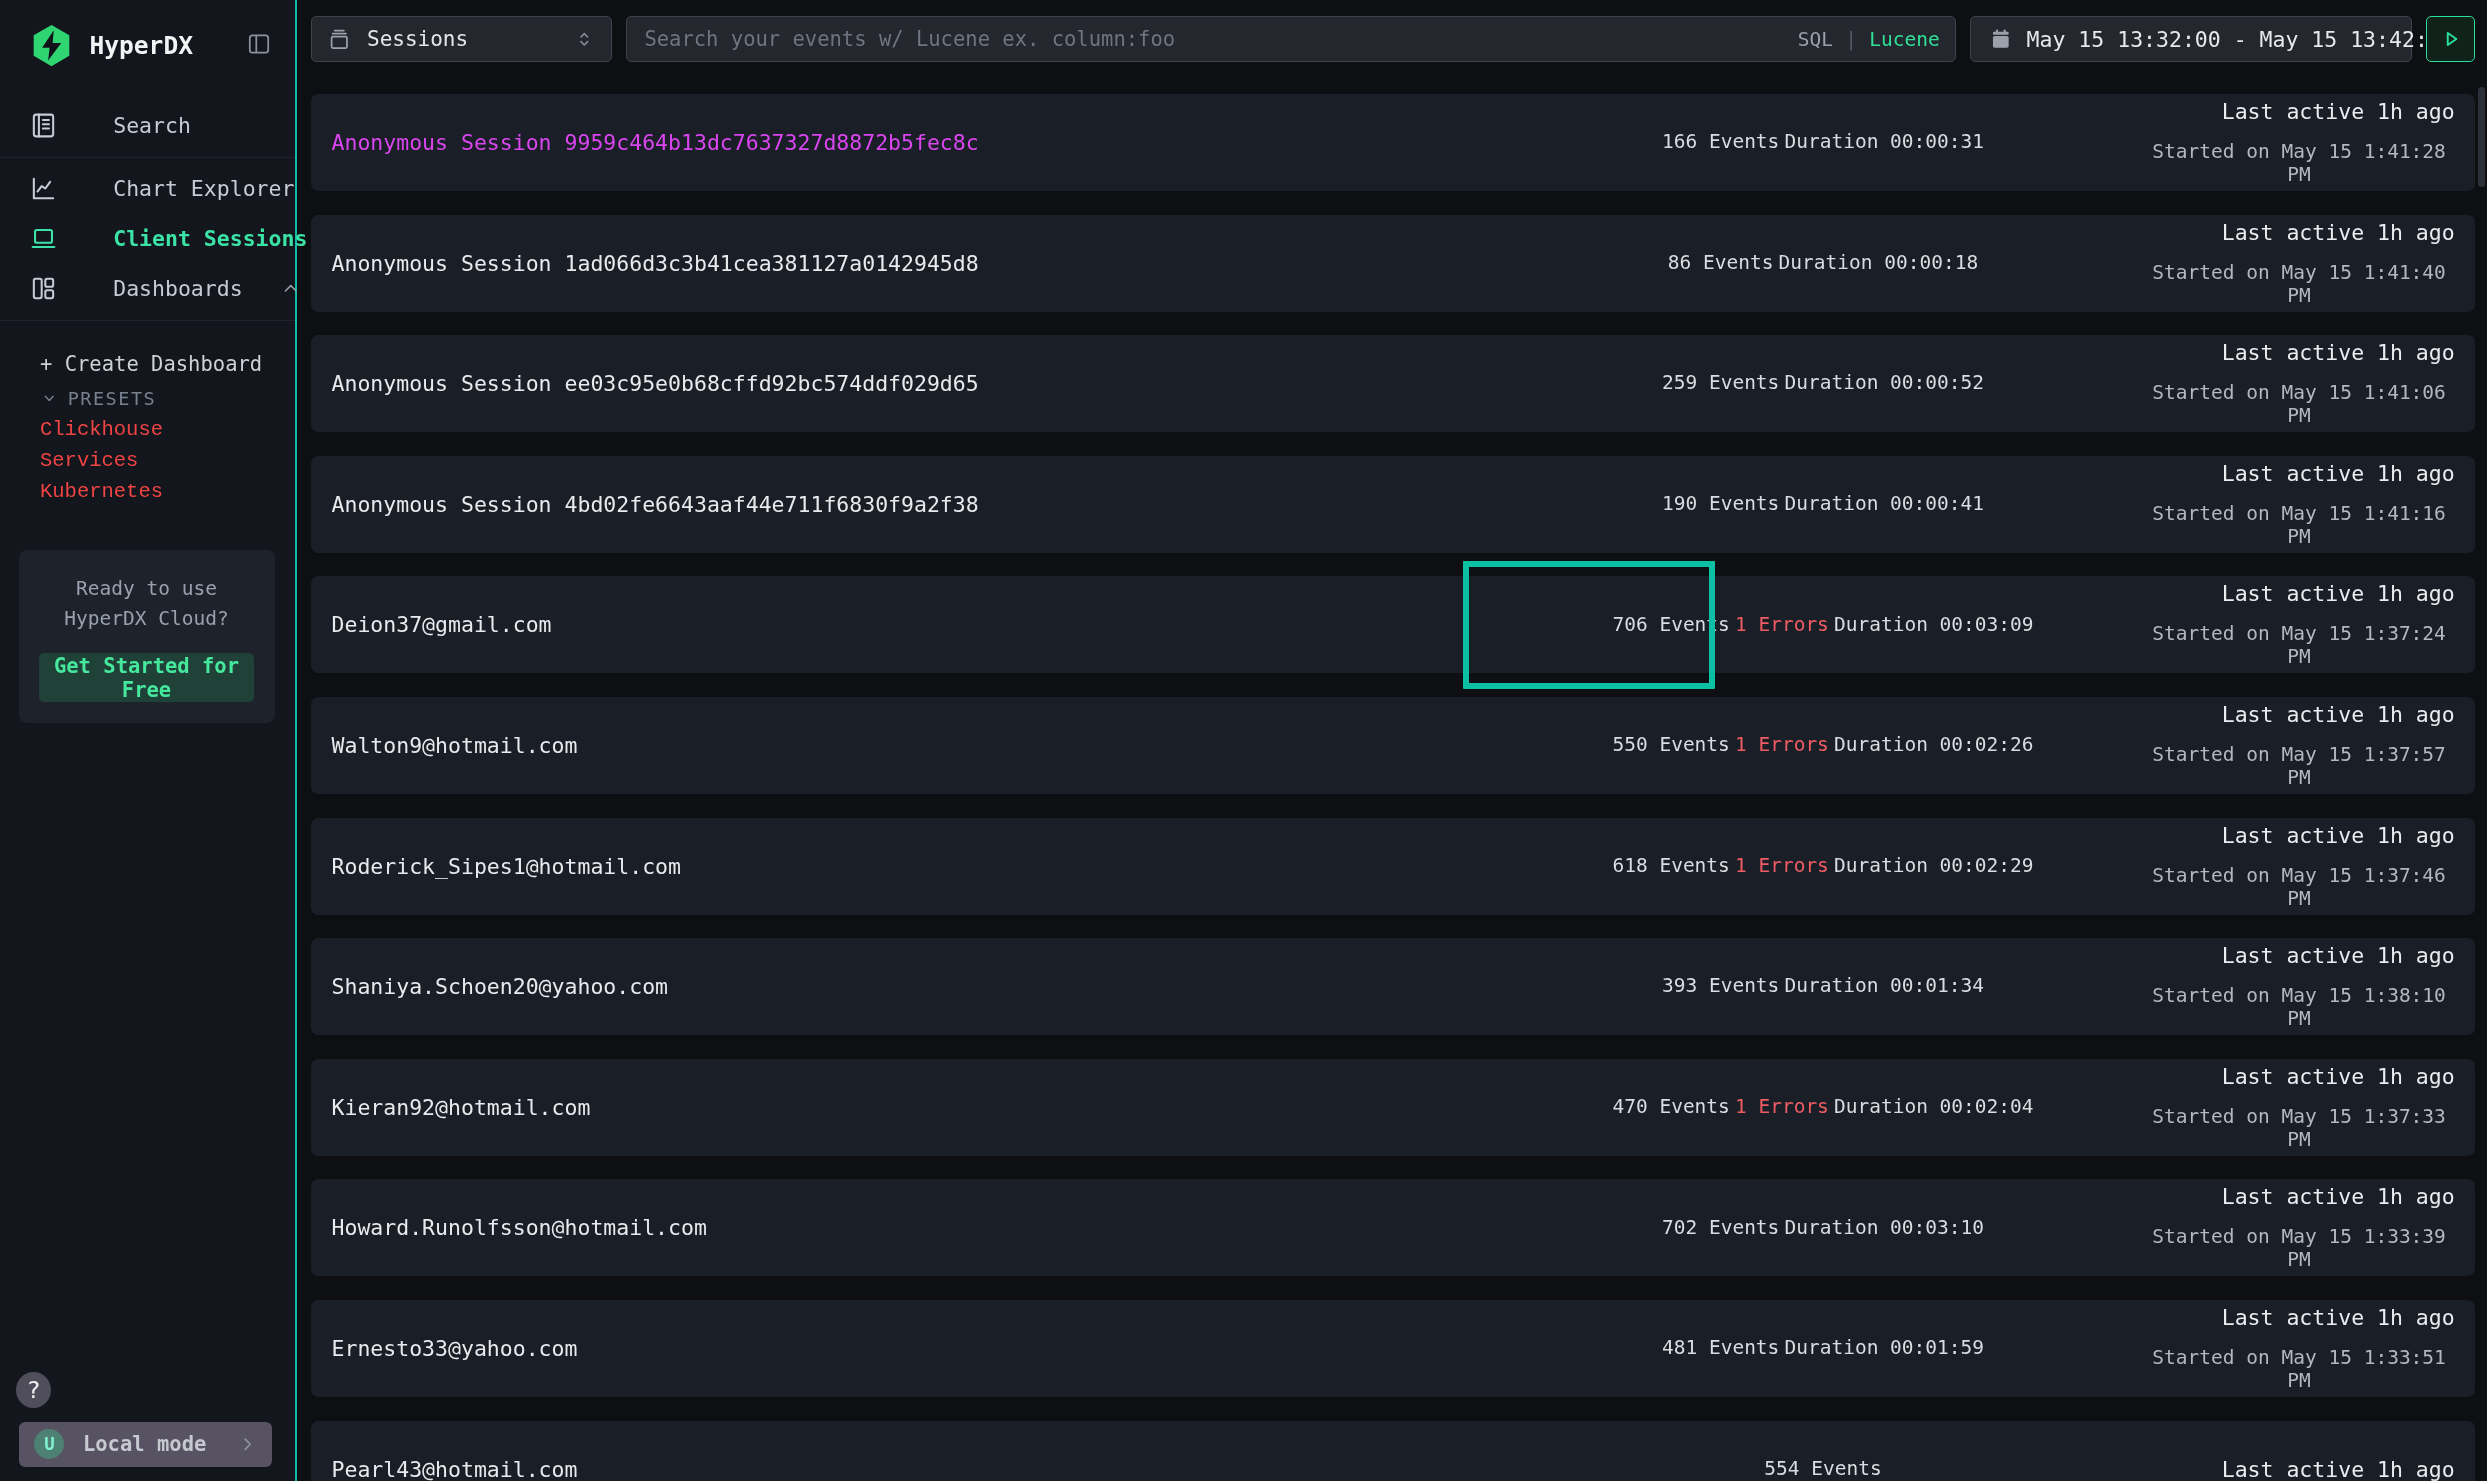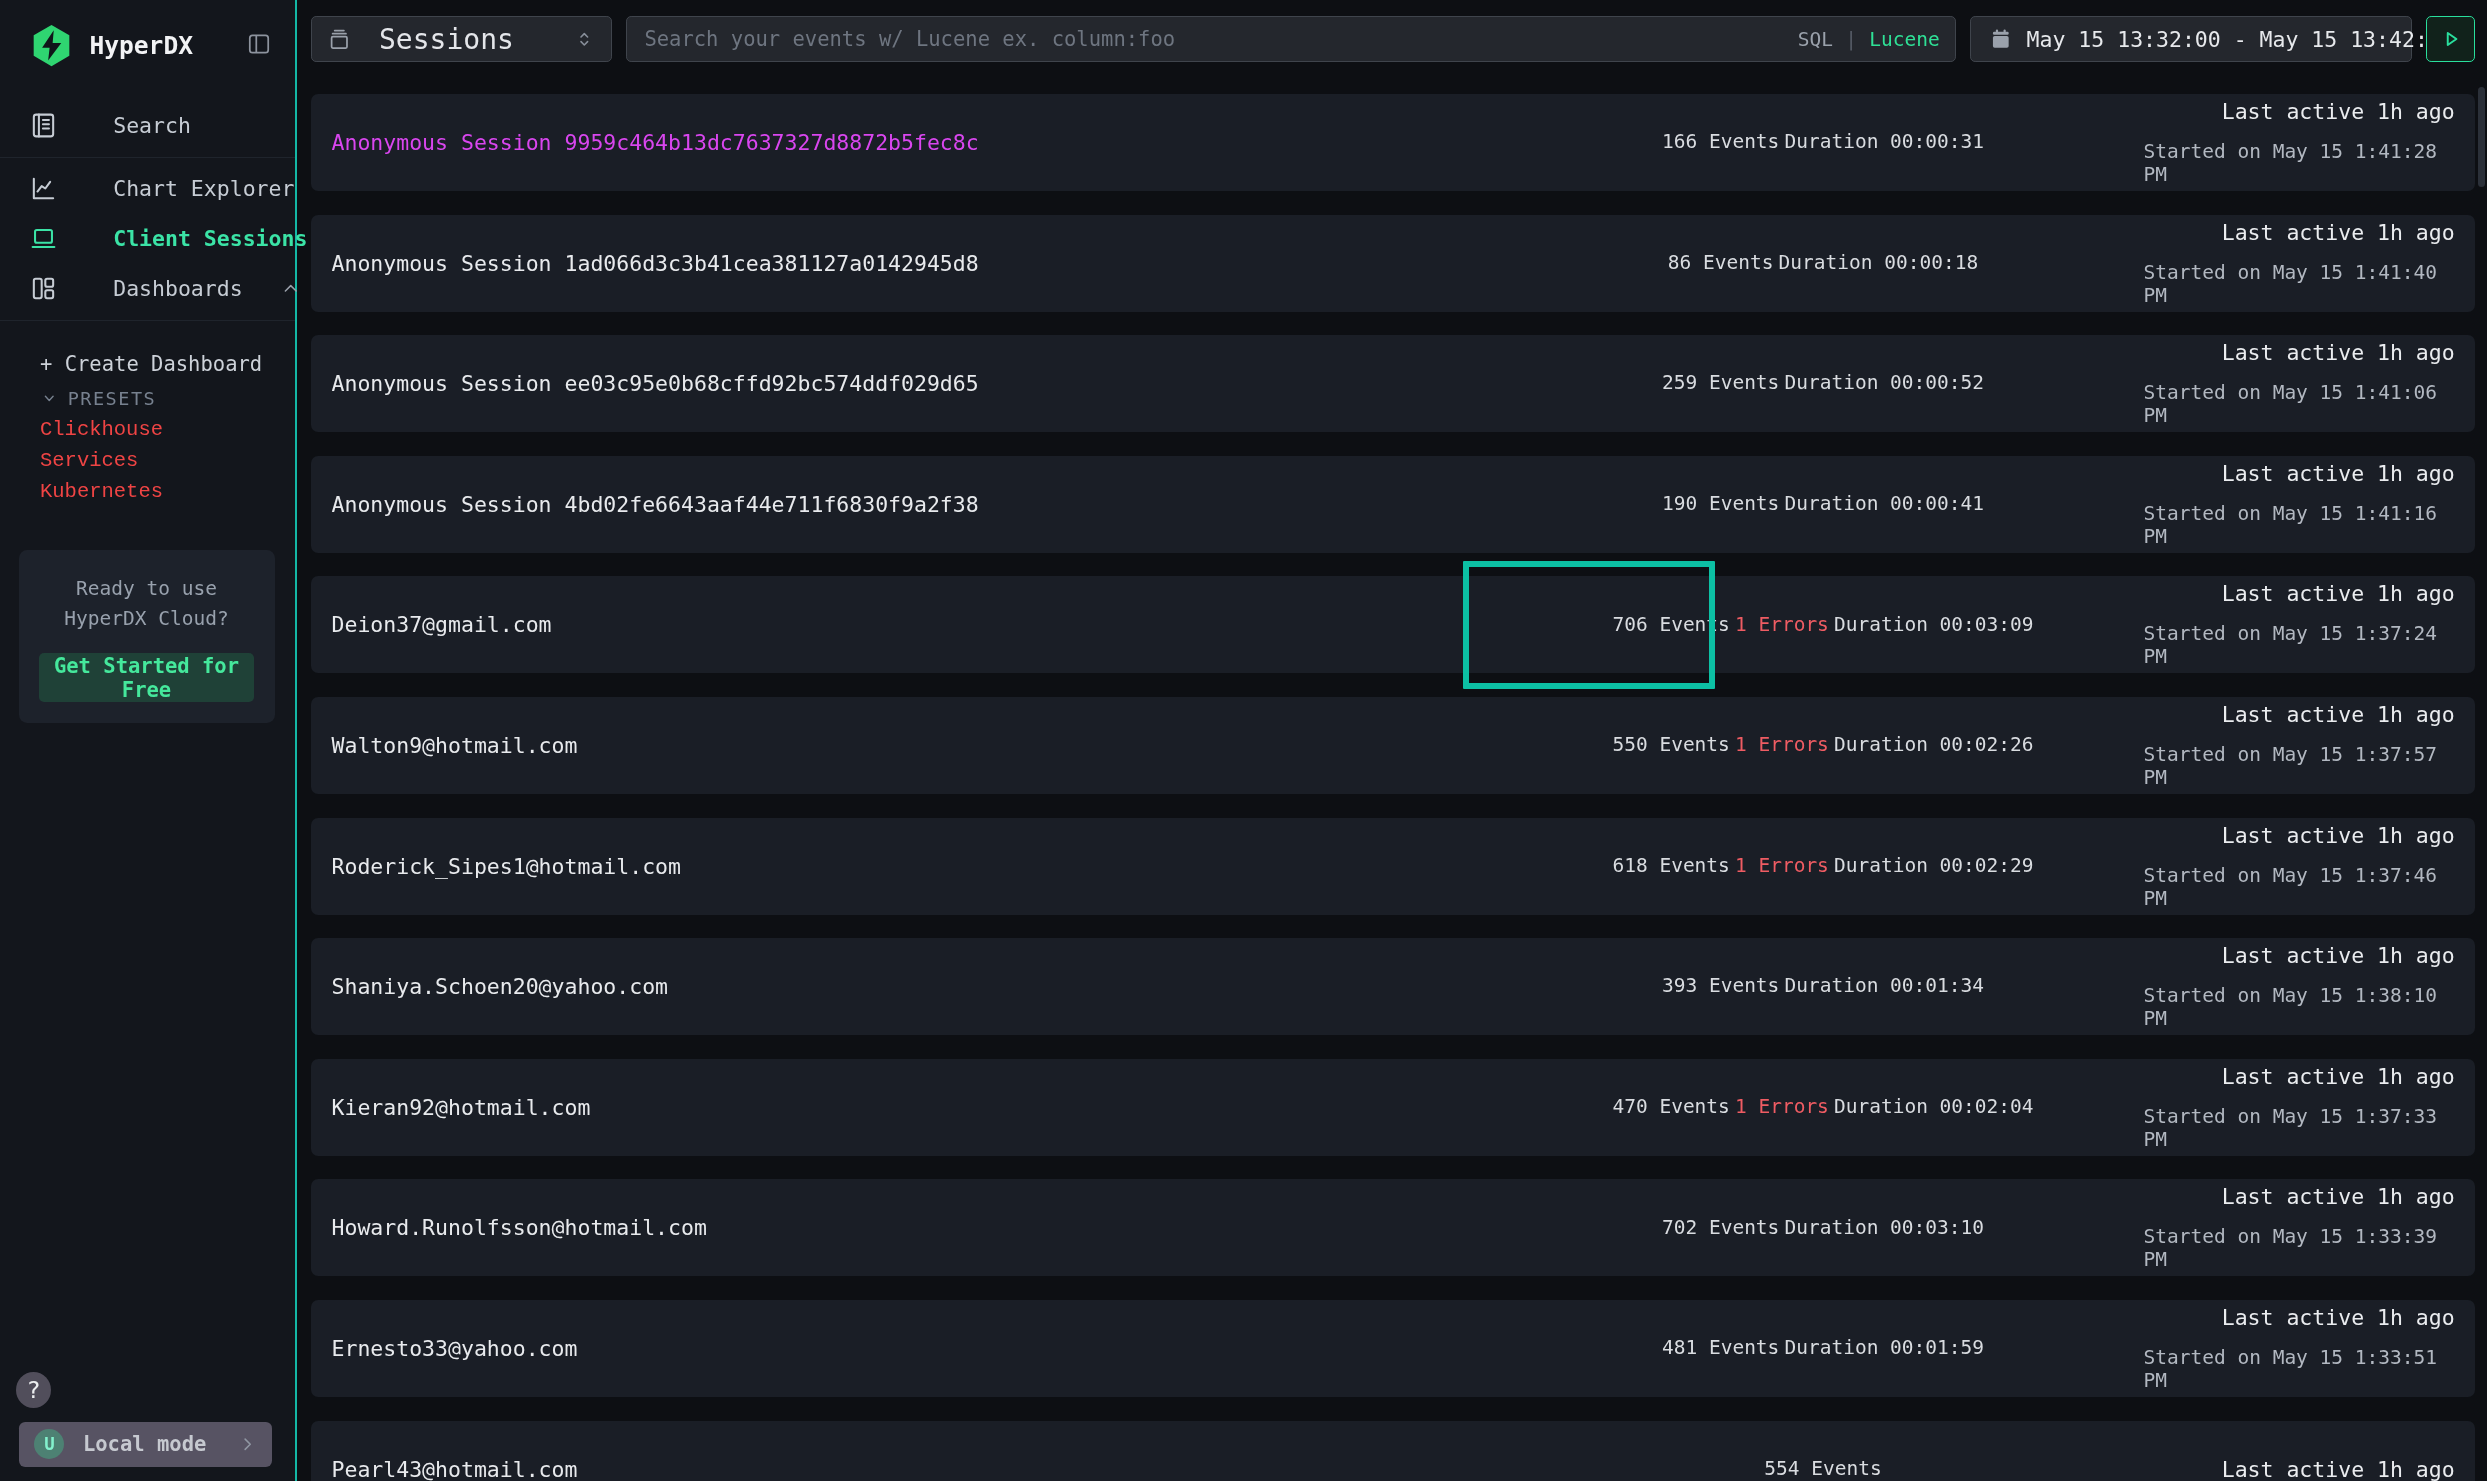--- a/index.html
+++ b/index.html
@@ -53,21 +53,21 @@
   .user-chev { margin-left:auto; color:#9097a3; display:flex; }
   .user-chev svg { width:20.5px; height:20.5px; }
   
   .main { flex:1; position:relative; padding:16px 11.8px 0 14px; overflow:hidden; }
   .topbar { display:flex; gap:14px; height:46px; }
   .control { background:#24272d; border:1px solid #3f444c; border-radius:5.1px;
     display:flex; align-items:center; }
   .icon-gray { color:#9aa1ab; display:flex; }
   .icon-gray svg { width:24.6px; height:24.6px; }
   .source-select { width:301px; padding:0 15.4px; cursor:pointer; }
-  .source-select .label { margin-left:27px; font-size:28px; color:#e4e6ea; }
+  .source-select .label { margin-left:15px; font-size:21px; color:#e4e6ea; }
   .updown { margin-left:auto; color:#878e99; display:flex; }
   .updown svg { width:22.6px; height:22.6px; }
   .searchbox { flex:1; padding:0 15.4px; }
   .searchbox input { flex:1; background:transparent; border:none; outline:none;
     font-family:inherit; font-size:20.5px; color:#e4e6ea; min-width:51px; }
   .searchbox input::placeholder { color:#6e7580; }
   .mode { font-size:19.5px; white-space:nowrap; display:flex; align-items:center; }
   .mode .sql { color:#9aa1ab; cursor:pointer; }
   .mode .sep { color:#555b66; margin:0 12.3px; }
   .mode .lucene { color:#2fe096; cursor:pointer; }
@@ -82,21 +82,21 @@
     display:flex; align-items:center; padding:0 20.5px; position:relative; cursor:pointer; }
   .col-name { width:1171px; min-width:1171px; font-size:21.5px; color:#e8eaed; white-space:nowrap; }
   .col-name.accent { color:#d946ef; }
   .col-stats { width:641px; display:flex; flex-direction:row; justify-content:center;
     gap:5.1px; font-size:19.5px; color:#d9dce0; line-height:24.6px; }
   .col-stats div:empty { display:none; }
   .stat-err { color:#ef5c63; }
   .col-meta { flex:1; display:flex; flex-direction:column; align-items:flex-end; gap:16px; }
   .col-meta div:empty { display:none; }
   .meta-last { font-size:21.5px; color:#eaecef; }
-  .meta-started { font-size:19.5px; color:#b2b8c1; }
+  .meta-started { font-size:19.5px; color:#b2b8c1;text-align:center; }
   .hl { display:none; position:absolute; left:1152px; top:-15.4px; height:calc(100% + 31px);
     width:252px; border:6.7px solid #0cc0a4; border-radius:1px; z-index:5; pointer-events:none; }
   .hl.visible { display:block; }
   .scroll-thumb { position:absolute; right:2.1px; top:87px; width:7.2px; height:100px;
     border-radius:3.6px; background:#2b3039; cursor:pointer; }
 </style>
 </head>
 <body>
 
 <div class="sidebar">

